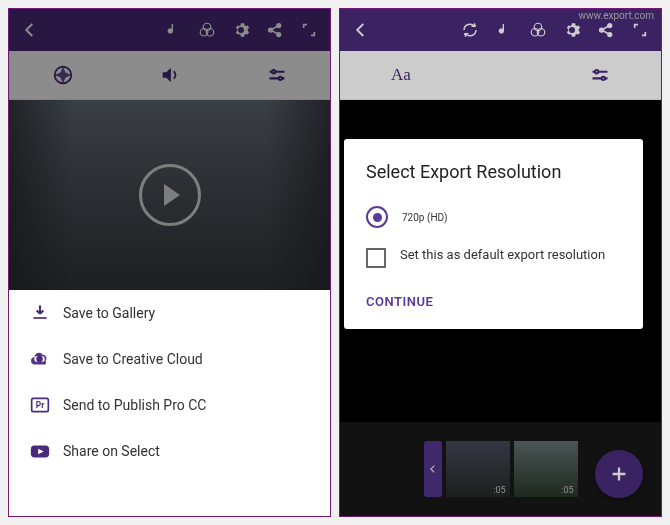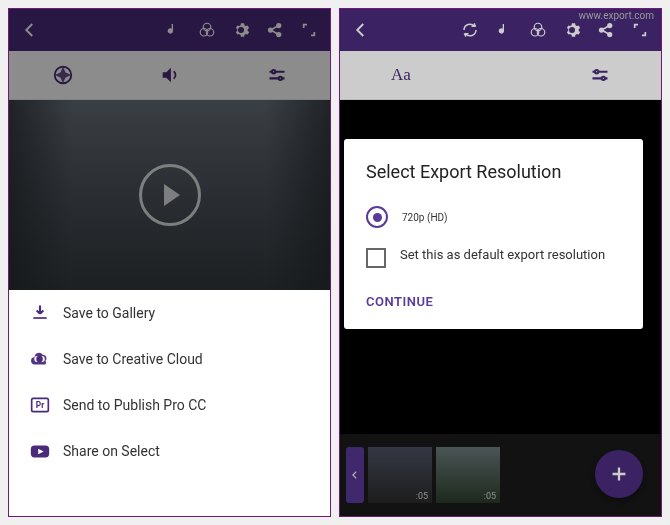--- a/index.html
+++ b/index.html
@@ -140,23 +140,24 @@
   .big-preview {
     flex: 1;
     background: #000;
     position: relative;
   }
   .timeline {
     height: 70px;
     background: #1a1a1a;
     display: flex;
     align-items: center;
-    padding: 6px;
+    padding: 12px;
     gap: 4px;
     filter: brightness(0.7);
+    justify-content: center;
   }
   .clip-handle {
     width: 18px;
     height: 56px;
     background: #5a3a9a;
     border-radius: 3px;
     display: flex;
     align-items: center;
     justify-content: center;
     color: #fff;

